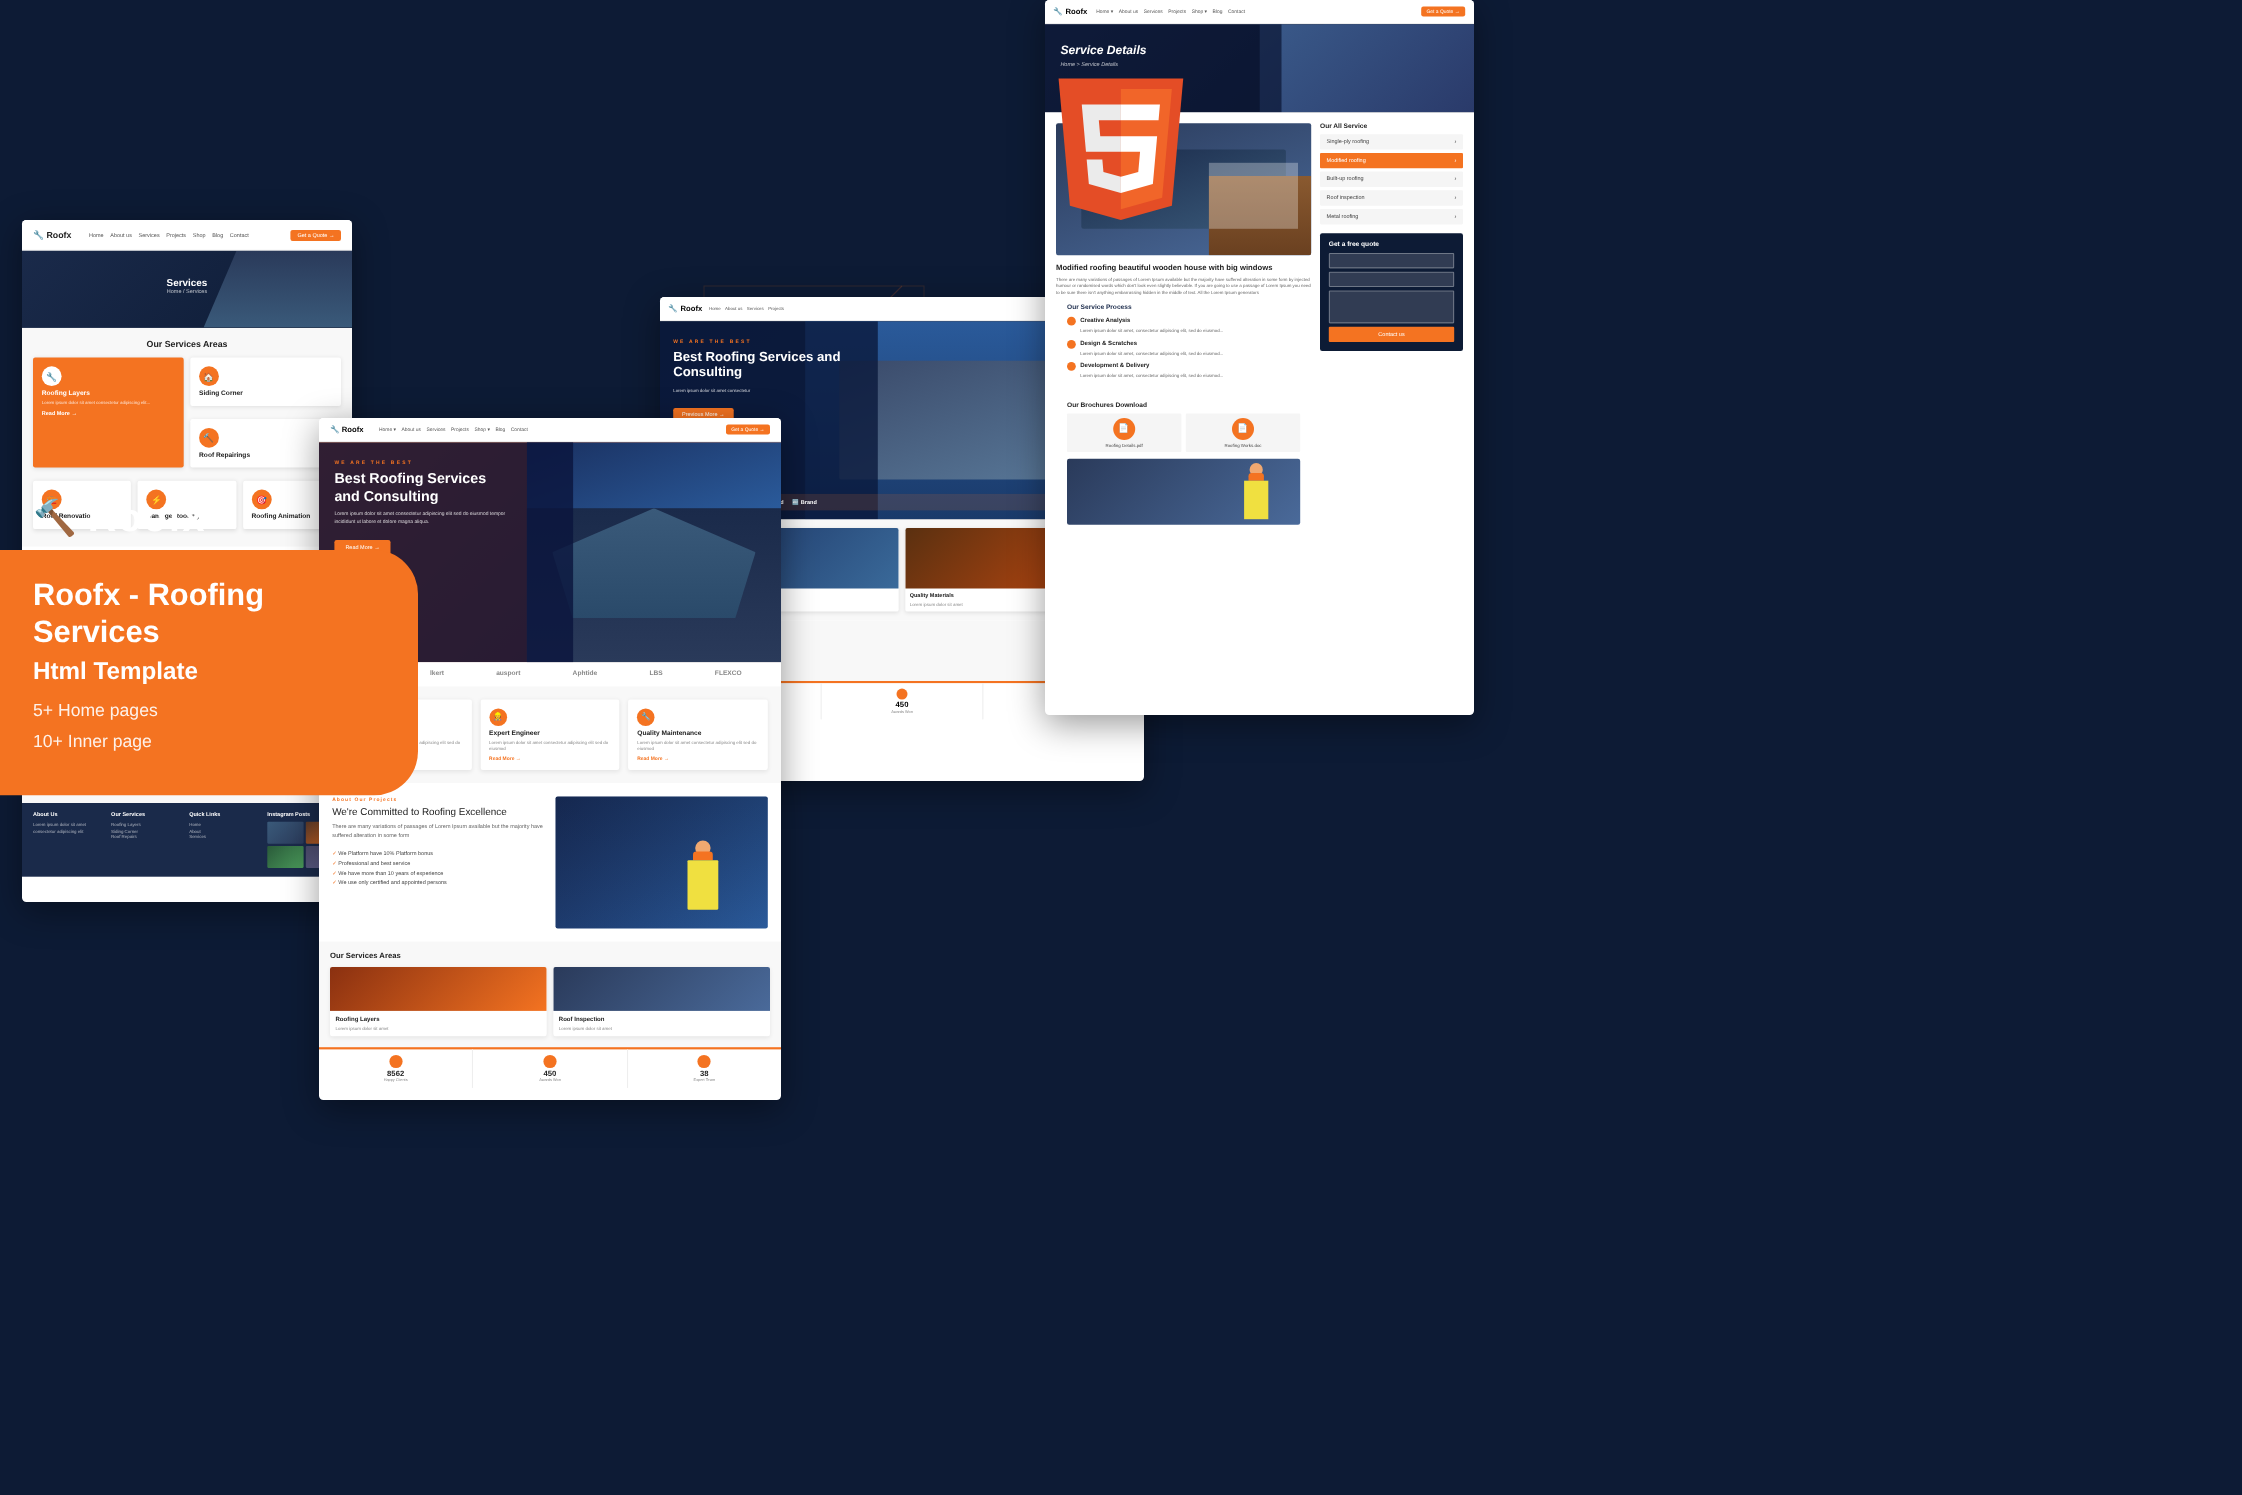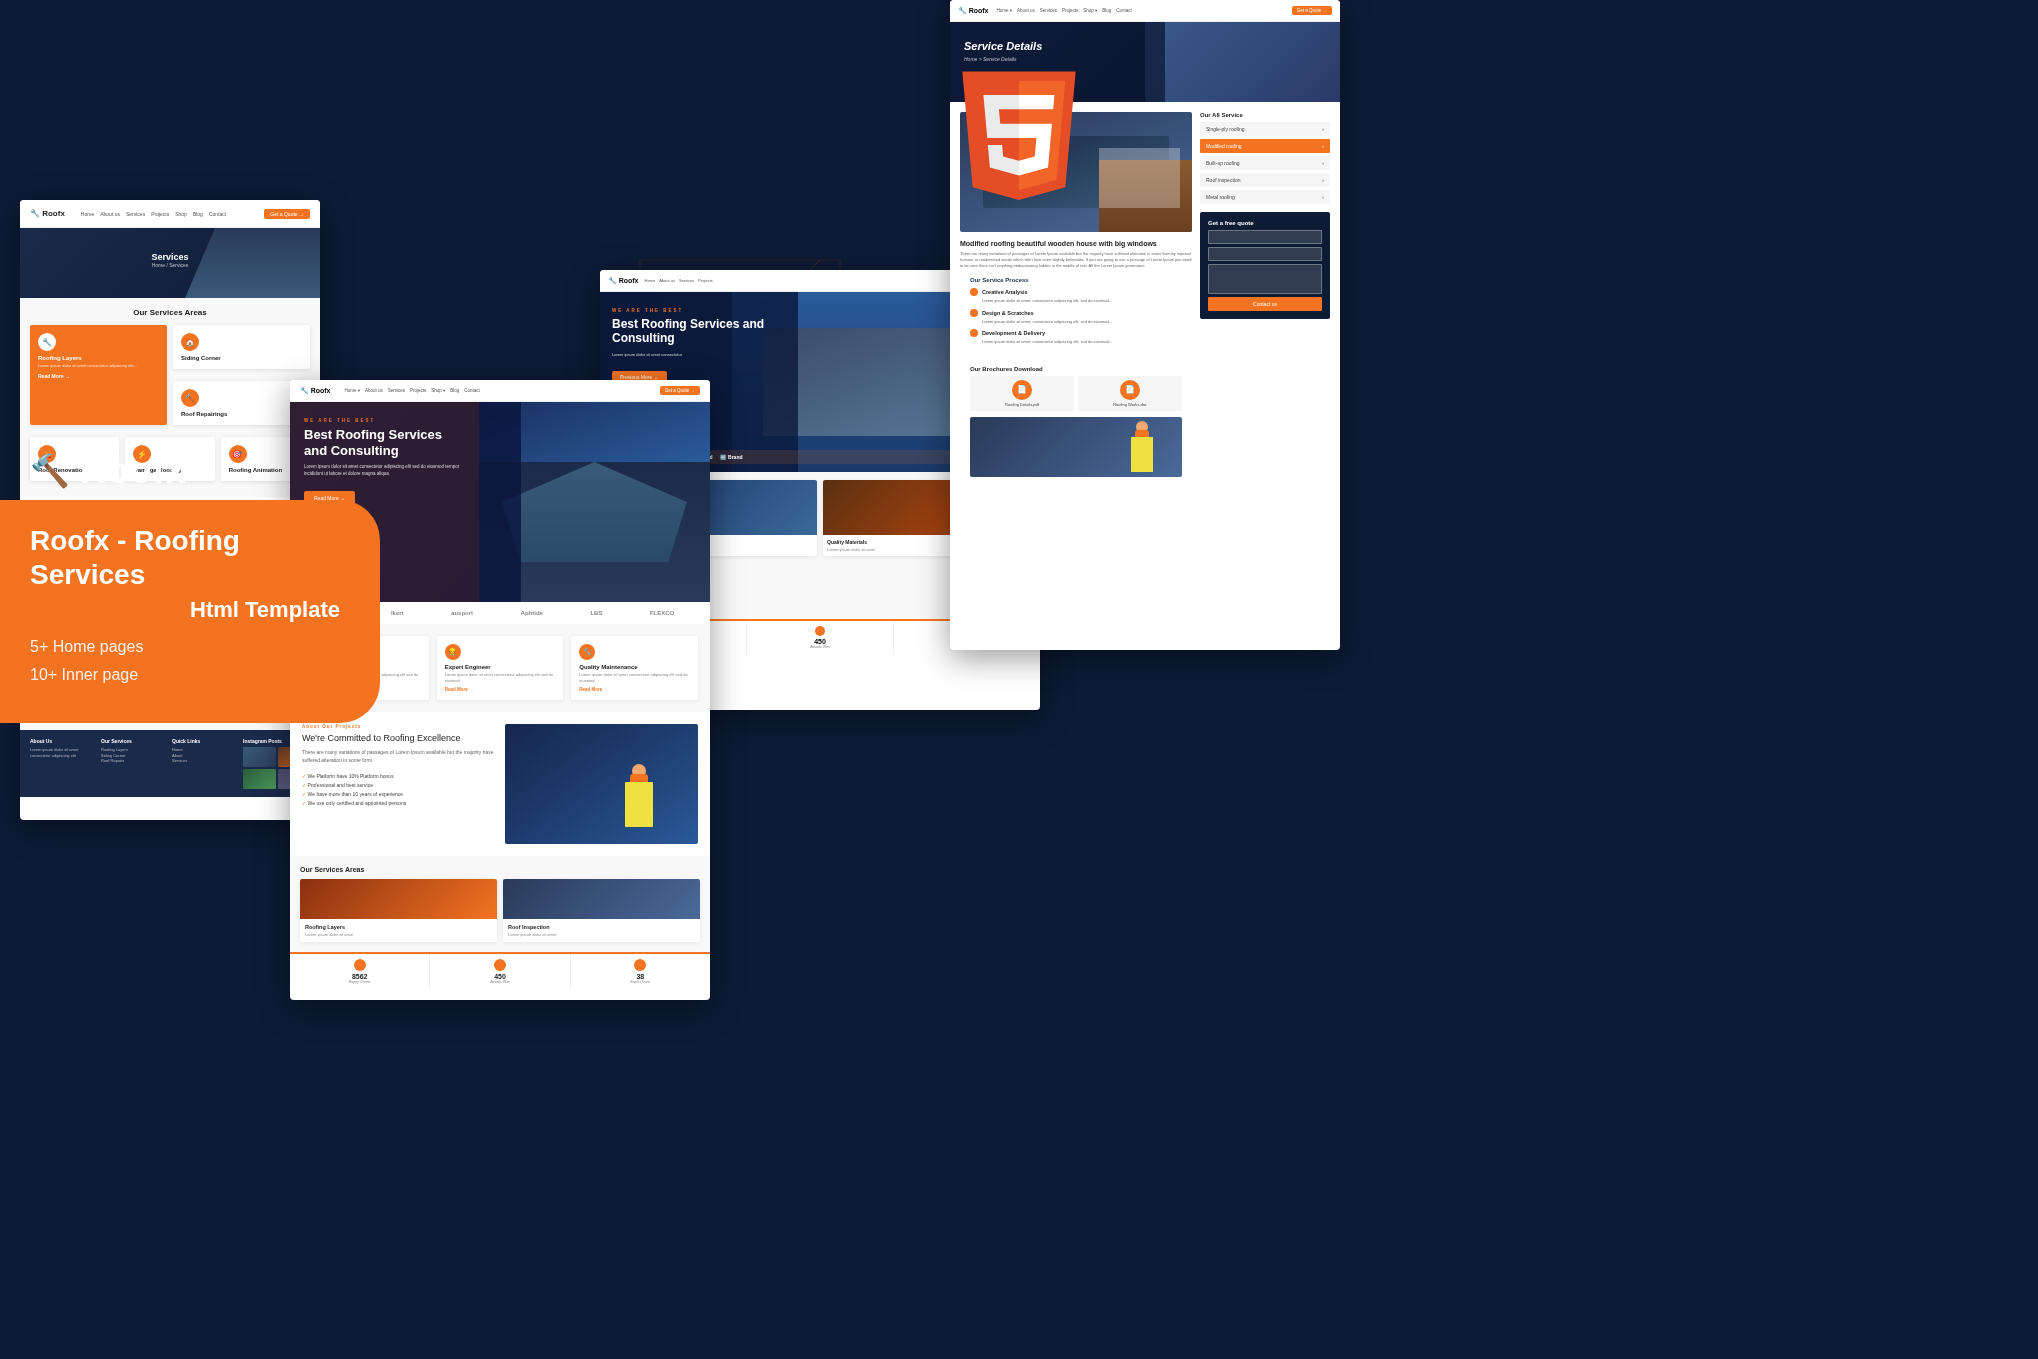--- a/index.html
+++ b/index.html
@@ -72,21 +72,20 @@
       font-weight: 900;
       line-height: 1.2;
       margin-bottom: 6px;
     }
 
     .brand-subtitle {
       color: white;
       font-size: 22px;
       font-weight: 700;
       margin-bottom: 12px;
-      text-align: right;
     }
 
     .brand-desc {
       color: rgba(255,255,255,0.9);
       font-size: 16px;
       line-height: 1.5;
       margin-bottom: 4px;
     }
 
     

